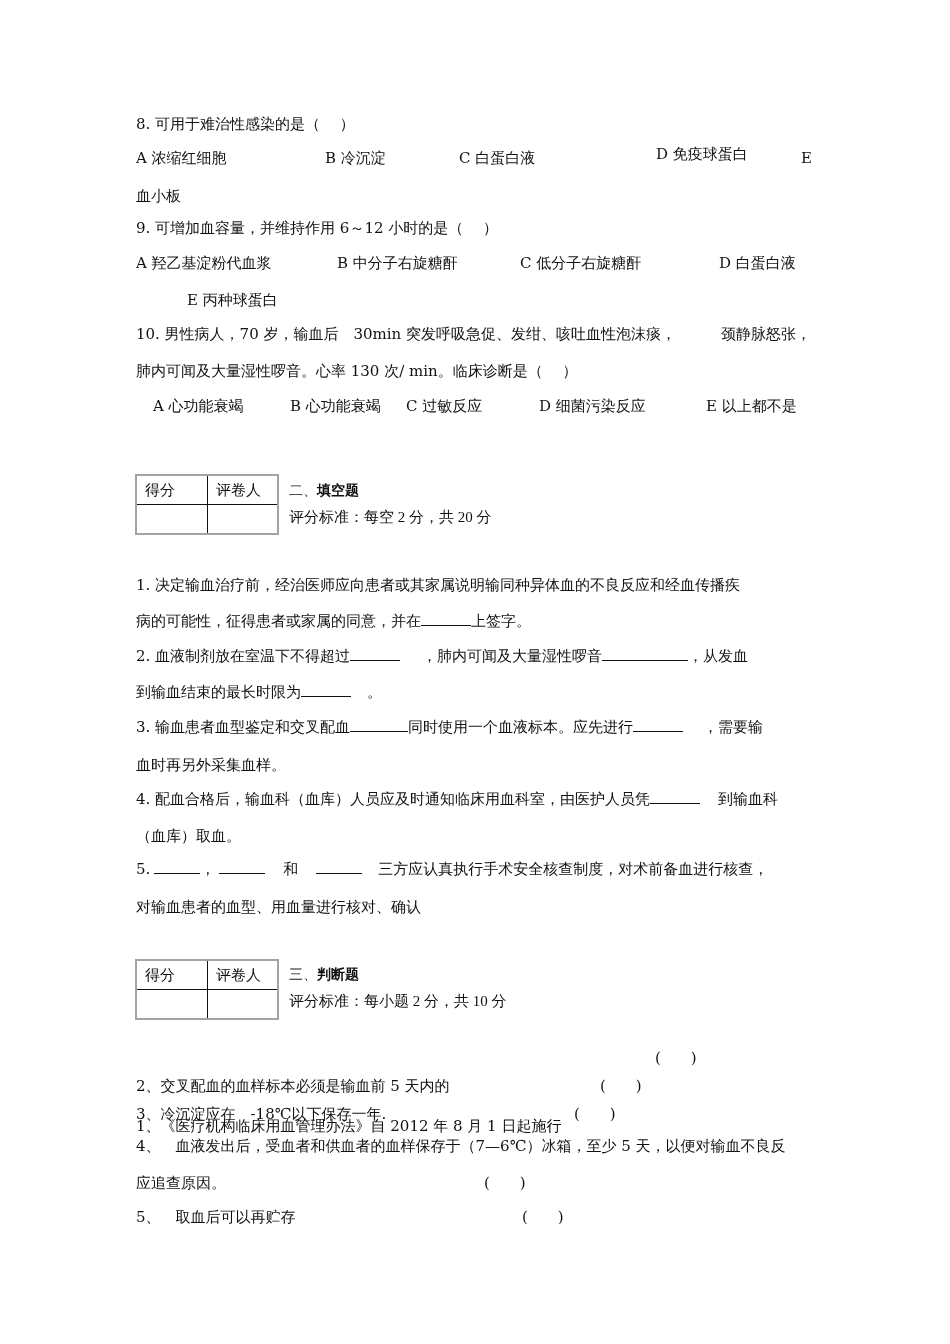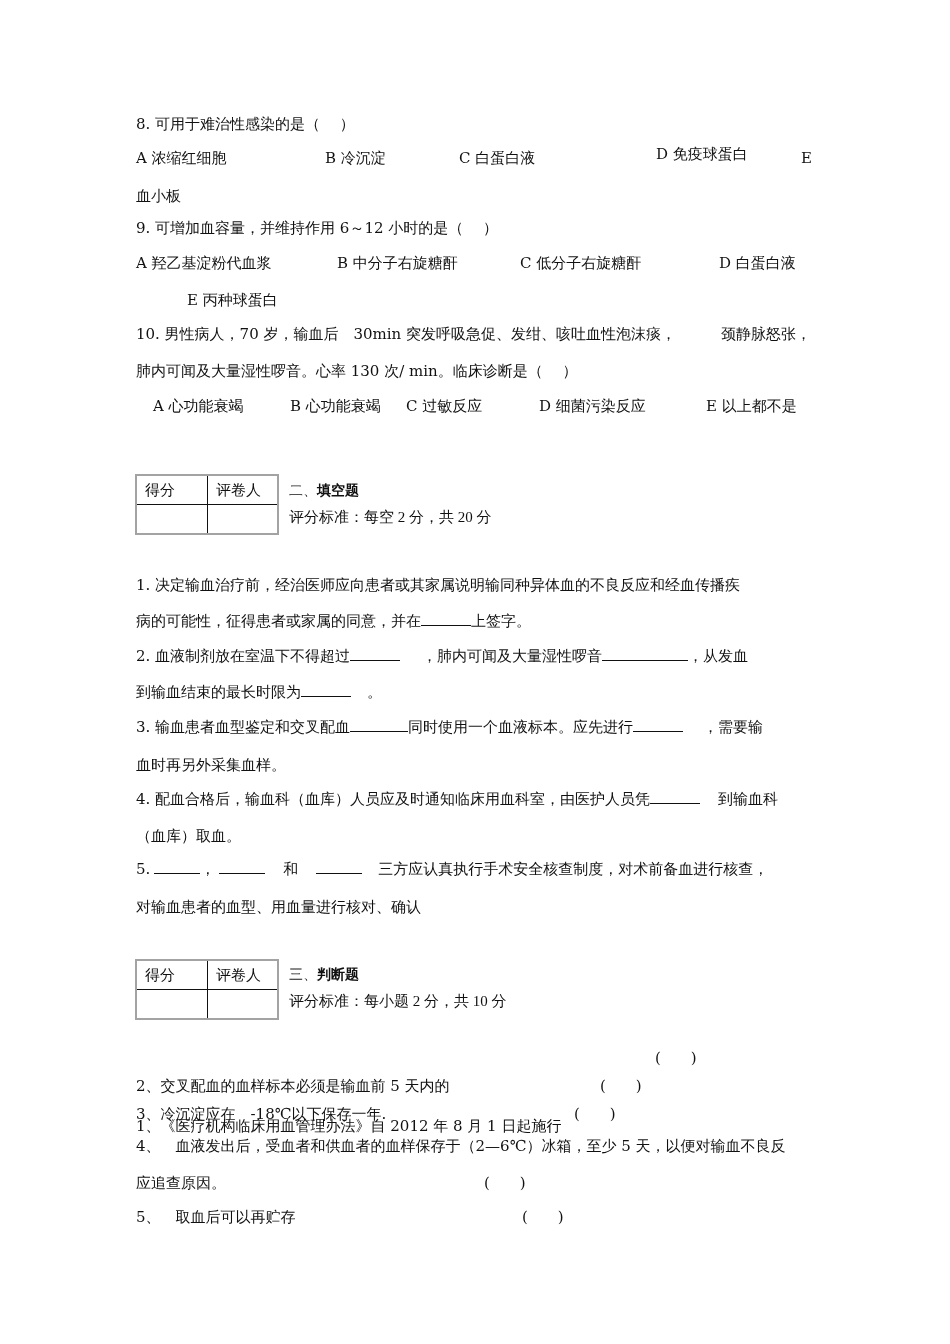--- a/index.html
+++ b/index.html
@@ -88,18 +88,18 @@
 
 <div class="ln" style="left:136px;top:1088px;margin-top:28px;">1、《医疗机构临床用血管理办法》自 2012 年 8 月 1 日起施行</div>
 <div class="ln" style="left:655px;top:1048px;">(　　)</div>
 
 <div class="ln" style="left:136px;top:1076px;">2、交叉配血的血样标本必须是输血前 5 天内的</div>
 <div class="ln" style="left:600px;top:1076px;">(　　)</div>
 
 <div class="ln" style="left:136px;top:1104px;">3、冷沉淀应在　-18℃以下保存一年.</div>
 <div class="ln" style="left:574px;top:1104px;">(　　)</div>
 
-<div class="ln" style="left:136px;top:1136px;">4、　血液发出后，受血者和供血者的血样保存于（2—6℃）冰箱，至少 5 天，以便对输血不良反</div>
+<div class="ln" style="left:136px;top:1136px;">4、　血液发出后，受血者和供血者的血样保存于（7—6℃）冰箱，至少 5 天，以便对输血不良反</div>
 <div class="ln" style="left:136px;top:1173px;">应追查原因。</div>
 <div class="ln" style="left:484px;top:1173px;">(　　)</div>
 
 <div class="ln" style="left:136px;top:1207px;">5、　取血后可以再贮存</div>
 <div class="ln" style="left:522px;top:1207px;">(　　)</div>
 
 </body></html>

